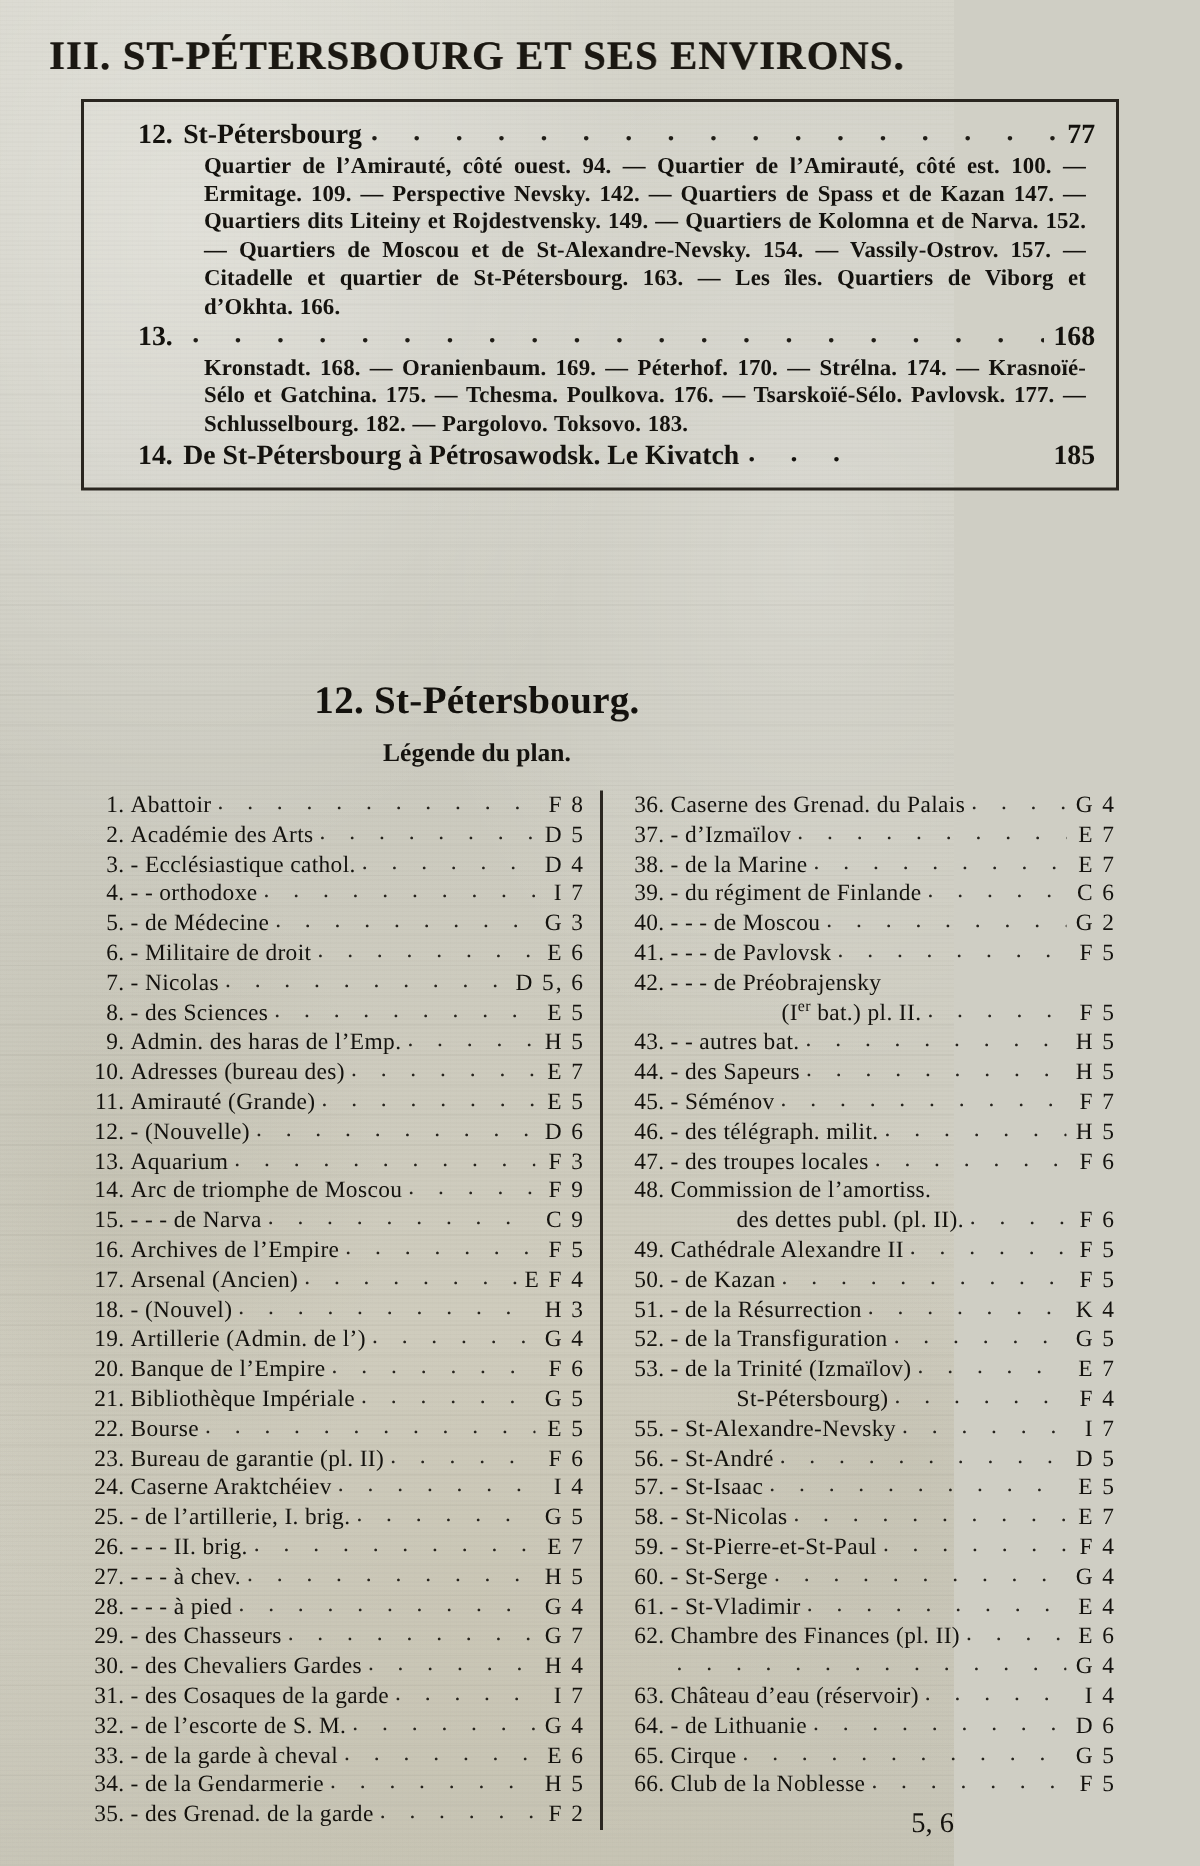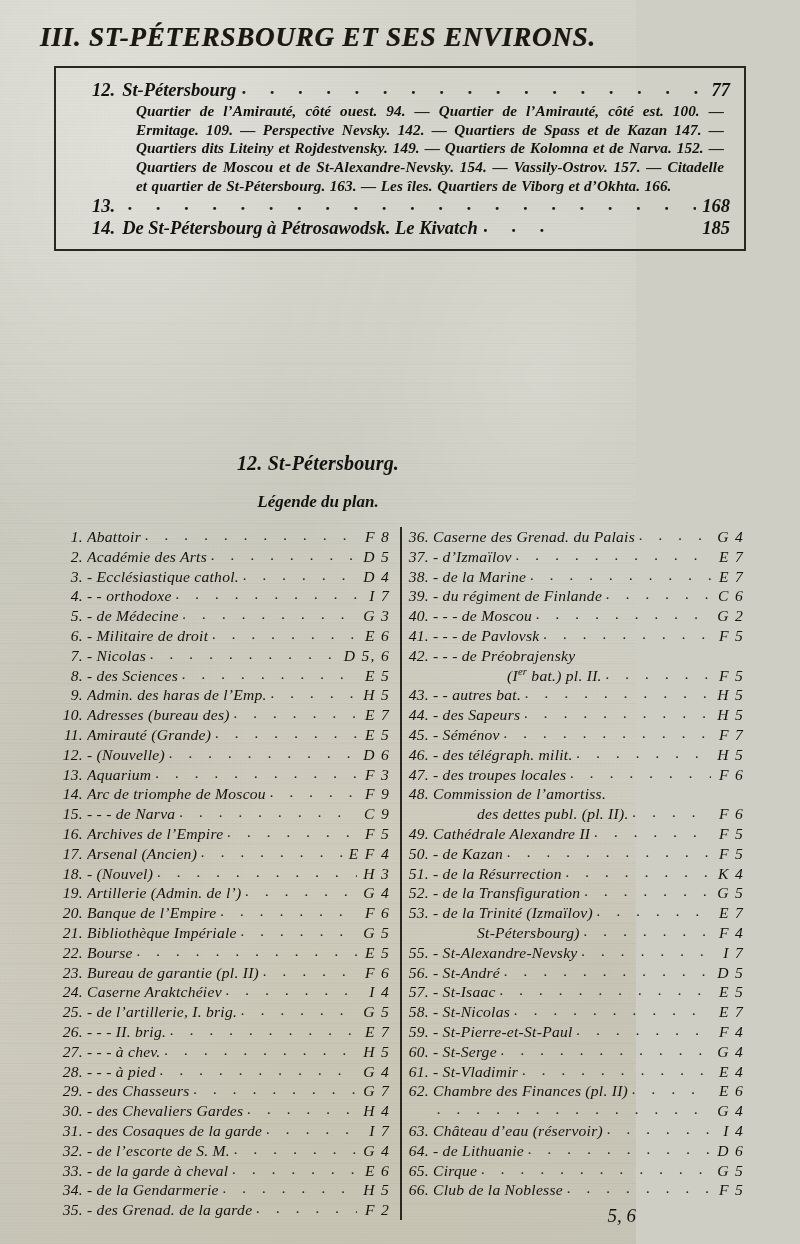--- a/index.html
+++ b/index.html
@@ -34,21 +34,20 @@
     opacity: 0.20;
     background-image:
       repeating-linear-gradient(0deg, rgba(90,88,78,0.10) 0px, rgba(90,88,78,0.10) 1px, rgba(0,0,0,0) 1px, rgba(0,0,0,0) 3px),
       repeating-linear-gradient(90deg, rgba(120,118,104,0.07) 0px, rgba(120,118,104,0.07) 1px, rgba(0,0,0,0) 1px, rgba(0,0,0,0) 4px);
     pointer-events: none;
   }
   .page {
     position: relative;
     width: 636px;
     height: 1244px;
-    font-style: italic;
   }
 
   
   .chapter-title {
     position: absolute;
     top: 22px;
     left: 0;
     right: 0;
     text-align: center;
     font-family: "Liberation Serif", "DejaVu Serif", serif;
@@ -121,21 +120,21 @@
     transform: translateY(-2px);
   }
 
   
   .section-title {
     position: absolute;
     top: 452px;
     left: 0; right: 0;
     text-align: center;
     font-weight: bold;
-    font-size: 20px;
+    font-size: 26px;
     letter-spacing: 0.2px;
   }
   .legend-title {
     position: absolute;
     top: 492px;
     left: 0; right: 0;
     text-align: center;
     font-weight: bold;
     font-size: 17px;
   }
@@ -147,20 +146,21 @@
     left: 56px;
     width: 700px;
     display: flex;
   }
   .col {
     width: 344px;
     box-sizing: border-box;
   }
   .col-left { padding-right: 10px; }
   .col-right {
+    padding-left: 14px;
     border-left: 2px solid #2b2721;
   }
   .row {
     display: flex;
     align-items: baseline;
     font-size: 15.6px;
     line-height: 1.266;
     height: 19.8px;
     white-space: nowrap;
     letter-spacing: 0.25px;
@@ -242,20 +242,21 @@
       </div>
       <div class="toc-sub">Quartier de l’Amirauté, côté ouest. 94. — Quartier de l’Amirauté, côté est. 100. — Ermitage. 109. — Perspective Nevsky. 142. — Quartiers de Spass et de Kazan 147. — Quartiers dits Liteiny et Rojdestvensky. 149. — Quartiers de Kolomna et de Narva. 152. — Quartiers de Moscou et de St-Alexandre-Nevsky. 154. — Vassily-Ostrov. 157. — Citadelle et quartier de St-Pétersbourg. 163. — Les îles. Quartiers de Viborg et d’Okhta. 166.</div>
     </div>
 
     <div class="toc-entry">
       <div class="toc-main">
         <span class="num">13.</span>
         <span class="leader">. . . . . . . . . . . . . . . . . . . . . . . . . . . . . .</span>
         <span class="pg">168</span>
       </div>
+      <div class="toc-sub">Kronstadt. 168. — Oranienbaum. 169. — Péterhof. 170. — Strélna. 174. — Krasnoïé-Sélo et Gatchina. 175. — Tchesma. Poulkova. 176. — Tsarskoïé-Sélo. Pavlovsk. 177. — Schlusselbourg. 182. — Pargolovo. Toksovo. 183.</div>
     </div>
 
     <div class="toc-final">
       <span class="num">14.</span>
       <span class="ttl">De St-Pétersbourg à Pétrosawodsk. Le Kivatch</span>
       <span class="leader">. . .</span>
       <span class="pg">185</span>
     </div>
   </div>
 

